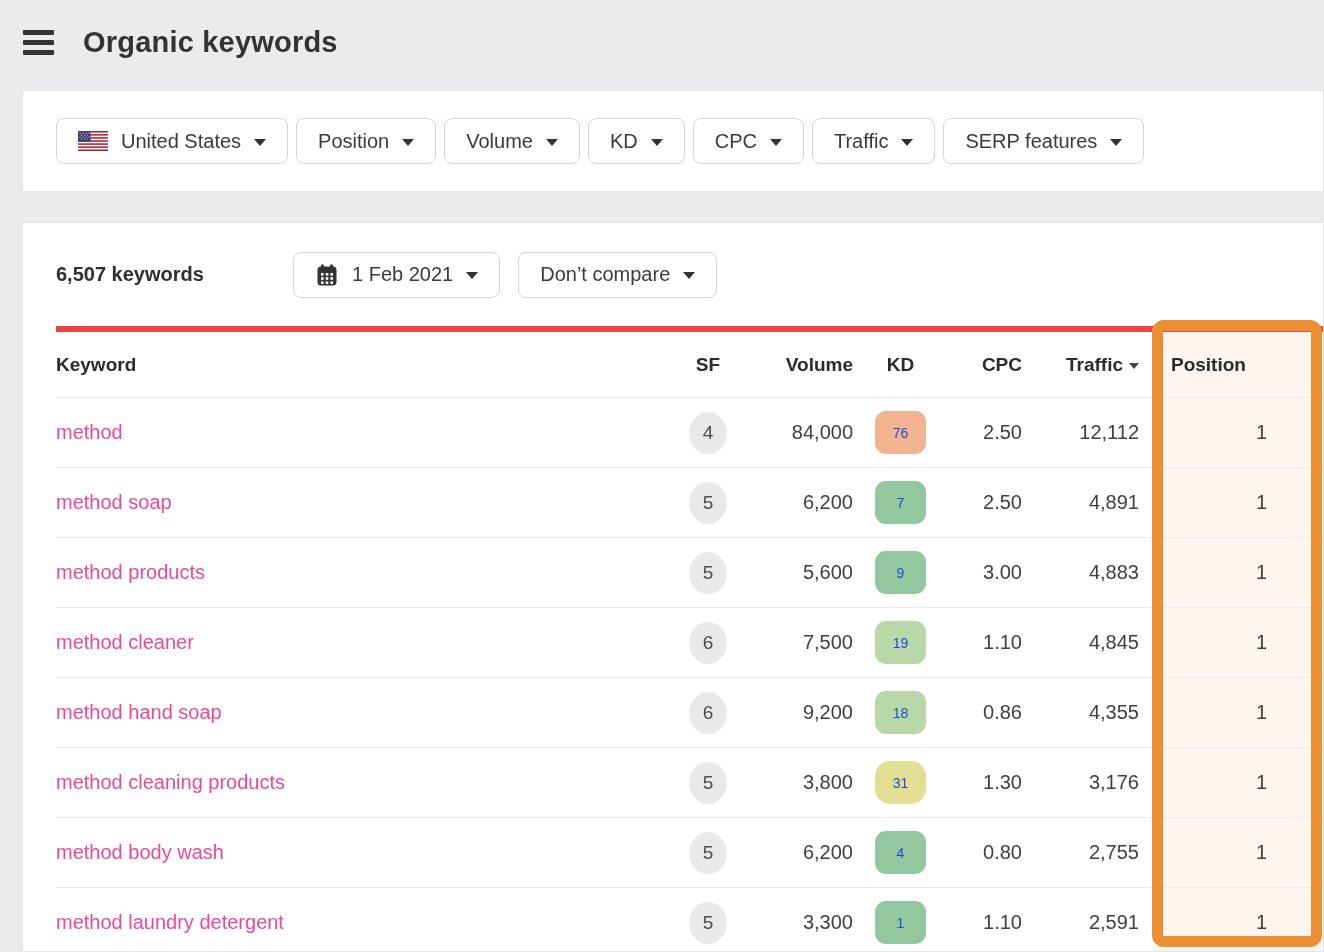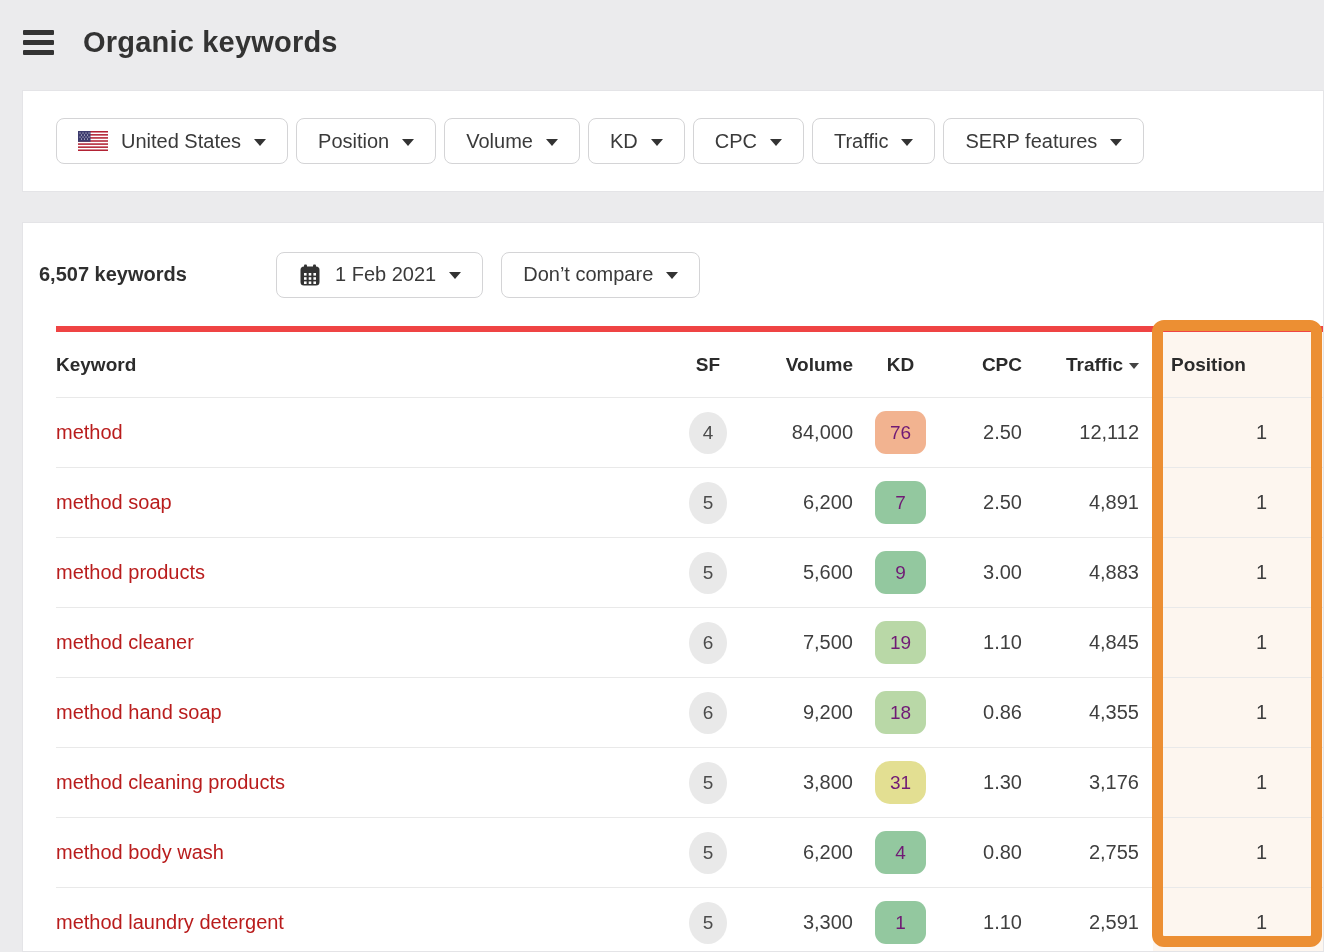--- a/index.html
+++ b/index.html
@@ -26,21 +26,21 @@
   .btn {
     height:46px; background:#fff; border:1px solid #d4d4d6; border-radius:8px;
     display:inline-flex; align-items:center; gap:13px; padding:0 21px;
     font-family:"Liberation Sans", sans-serif; font-size:20px; color:#3a3a3a;
     cursor:pointer; white-space:nowrap; flex:none;
   }
   .caret { width:0; height:0; border-left:6px solid transparent; border-right:6px solid transparent; border-top:7px solid #333; display:inline-block; margin-top:2px; }
   .flag { display:inline-block; line-height:0; }
 
   
-  .toolbar { height:103px; display:flex; align-items:center; padding-left:16px; }
+  .toolbar { height:103px; display:flex; align-items:center; padding-left:33px; }
   .kw-count { font-size:20px; font-weight:bold; color:#2f2f2f; width:205px; }
   .toolbar .btn + .btn { margin-left:18px; }
   .cal-icon { display:inline-block; line-height:0; }
 
   
   .table { margin-left:33px; width:1269px; border-top:6px solid #ef4444; }
   .thead, .trow { display:grid; grid-template-columns:617px 70px 115px 85px 90px 120px 172px; align-items:stretch; border-bottom:1px solid #e9e9e9; }
   .thead { height:66px; }
   .trow  { height:70px; }
   .cell { display:flex; align-items:center; font-size:20px; color:#3f3f3f; }
@@ -48,23 +48,23 @@
   .c-kw  { justify-content:flex-start; }
   .c-sf  { justify-content:center; }
   .c-vol { justify-content:flex-end; padding-right:5px; }
   .c-kd  { justify-content:center; }
   .c-cpc { justify-content:flex-end; padding-right:11px; }
   .c-tr  { justify-content:flex-end; padding-right:14px; }
   .c-pos { justify-content:flex-end; padding-right:58px; background:#fdf6ef; }
   .thead .c-pos { justify-content:flex-start; padding-left:18px; }
   .sort-caret { width:0; height:0; border-left:5px solid transparent; border-right:5px solid transparent; border-top:6px solid #444; display:inline-block; margin-left:6px; margin-top:3px; }
 
-  .kw-link { color:#b91c1c; text-decoration:none; font-size:20px; cursor:pointer; }
+  .kw-link { color:#ec4899; text-decoration:none; font-size:20px; cursor:pointer; }
   .sf-badge { width:38px; height:42px; border-radius:50%; background:#e9e9e9; color:#4c4c4c; font-size:19px; display:inline-flex; align-items:center; justify-content:center; }
-  .kd-badge { width:51px; height:43px; border-radius:11px; color:#701a75; font-size:19px; display:inline-flex; align-items:center; justify-content:center; }
+  .kd-badge { width:51px; height:43px; border-radius:11px; color:#1d4ed8; font-size:14px; display:inline-flex; align-items:center; justify-content:center; }
 
   
   .highlight-box {
     position:absolute; left:1152px; top:320px; width:170px; height:627px;
     border:11px solid #ec8f33; border-radius:12px; pointer-events:none; z-index:10;
   }
 </style>
 </head>
 <body>
 

